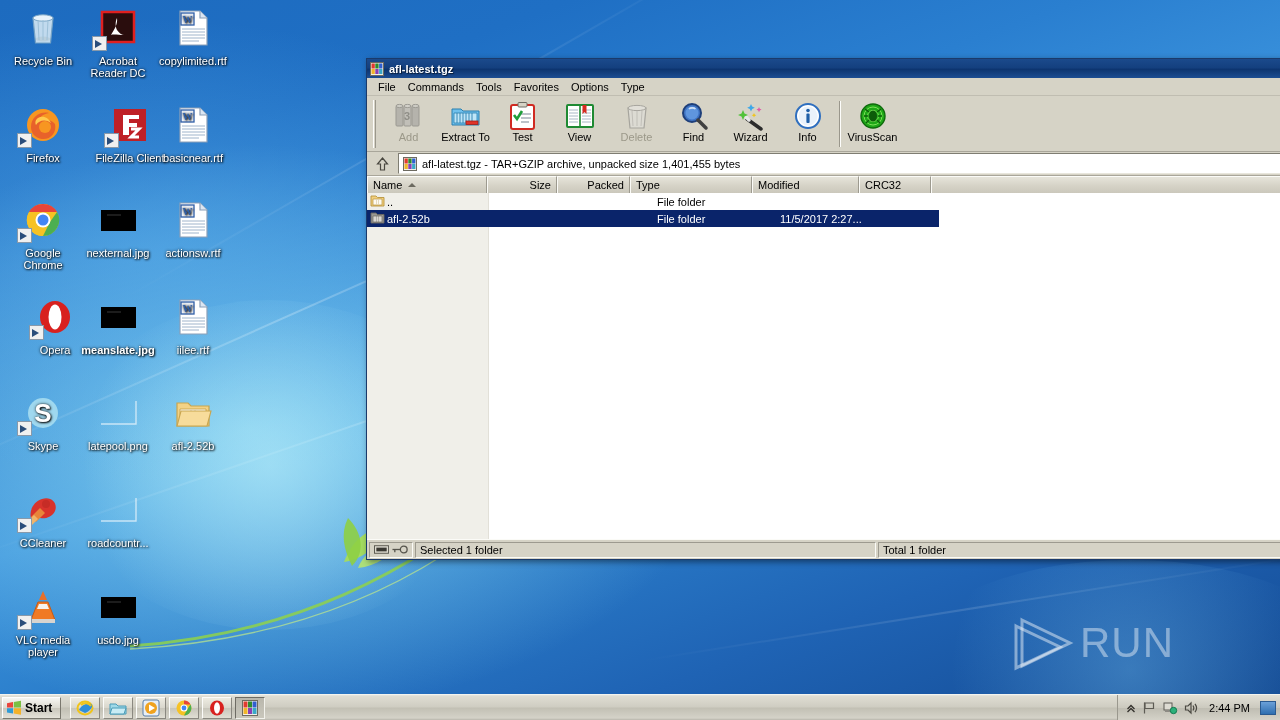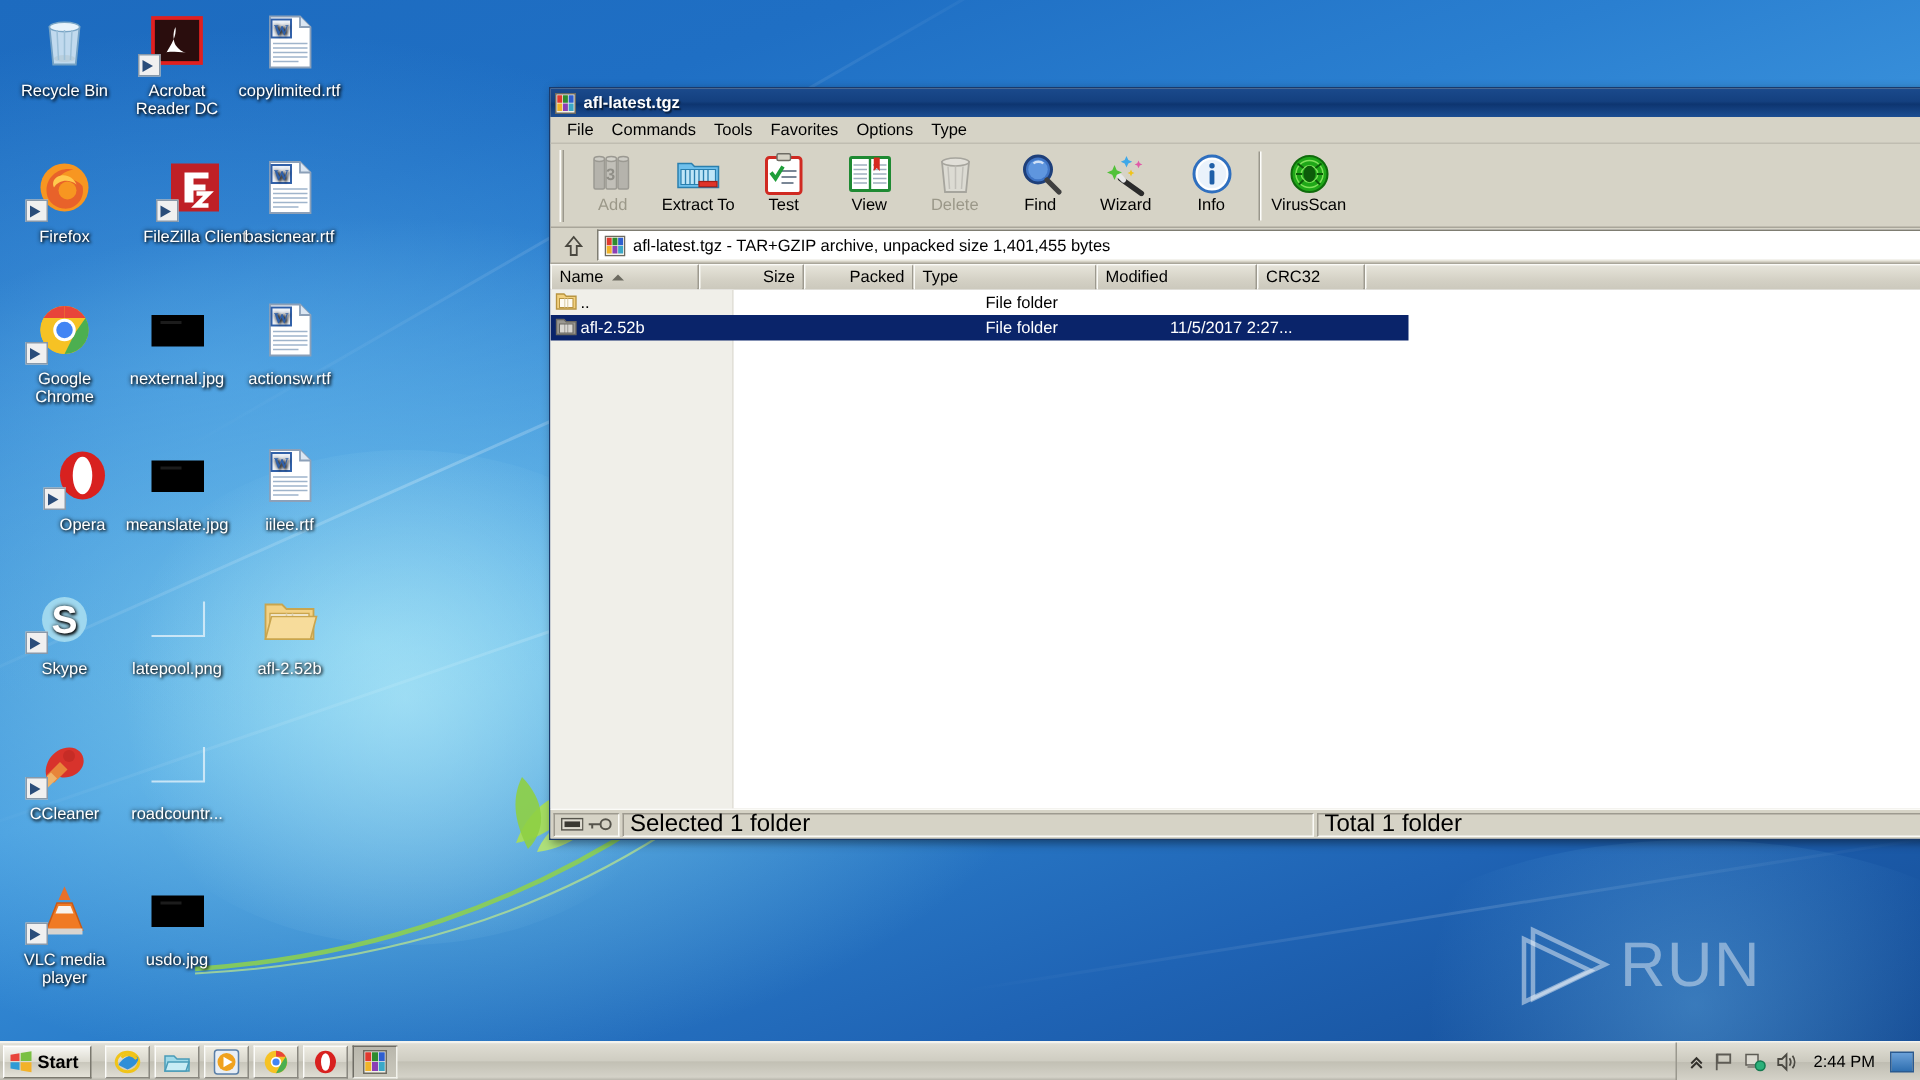--- a/index.html
+++ b/index.html
@@ -273,21 +273,21 @@
     border-top: 1px solid #fbfbf7;
     display: flex; align-items: center;
     padding: 0 2px;
   }
   .sb-pane {
     height: 16px;
     border: 1px solid #9d9a8f;
     border-right-color: #fbfbf7; border-bottom-color: #fbfbf7;
     display: flex; align-items: center;
     padding: 0 4px;
-    font-size: 16px; color: #000;
+    font-size: 11px; color: #000;
     background: #d6d3c6;
   }
   .sb-icons { width: 44px; justify-content: center; gap: 3px; }
   .sb-main { flex: 1; margin-left: 2px; }
   .sb-total { width: 415px; margin-left: 2px; }
 </style>
 </head>
 <body>
 
 <div id="desktop">
@@ -404,21 +404,21 @@
           </svg></div>
         <span class="lbl">actionsw.rtf</span>
       </div>
       <div class="dicon" style="left: 17px; top: 297px;">
         <div class="glyphbox"><svg width="42" height="40" viewBox="0 0 42 40">
             <ellipse cx="21" cy="20" rx="15" ry="16" fill="#d8211f"></ellipse>
             <ellipse cx="21" cy="20" rx="6.5" ry="12.5" fill="#ffffff"></ellipse>
           </svg><span class="shortcut-arrow"></span></div>
         <span class="lbl">Opera</span>
       </div>
-      <div class="dicon" style="left: 80px; top: 297px;">
+      <div class="dicon" style="left: 80px; top: 297px; font-weight: bold;">
         <div class="glyphbox"><svg width="42" height="40" viewBox="0 0 42 40">
             <rect x="4" y="10" width="35" height="21" fill="#000000"></rect>
             <rect x="10" y="14" width="14" height="2" fill="#1c1c1c"></rect>
           </svg></div>
         <span class="lbl">meanslate.jpg</span>
       </div>
       <div class="dicon" style="left: 155px; top: 297px;">
         <div class="glyphbox"><svg width="42" height="40" viewBox="0 0 42 40">
             <path d="M8,3 L28,3 L35,10 L35,37 L8,37 Z" fill="#ffffff" stroke="#8ca0b8" stroke-width="1.2"></path>
             <path d="M28,3 L28,10 L35,10" fill="#dbe6f2" stroke="#8ca0b8" stroke-width="1.2"></path>
@@ -631,21 +631,21 @@
         <rect x="9.1" y="1.5" width="3.3" height="5" fill="#2f5fd0"></rect>
         <rect x="1.5" y="7" width="3.3" height="5" fill="#f0b429"></rect>
         <rect x="5.3" y="7" width="3.3" height="5" fill="#8b3fb5"></rect>
         <rect x="9.1" y="7" width="3.3" height="5" fill="#3aa8c8"></rect>
       </svg>
       <span>afl-latest.tgz - TAR+GZIP archive, unpacked size 1,401,455 bytes</span>
     </div>
   </div>
 
   <div id="listhead">
-      <div class="colhd" style="width: 99px;">
+      <div class="colhd" style="width: 120px;">
         <span>Name</span>
         <span class="sortarrow"></span>
       </div>
       <div class="colhd right" style="width: 70px;">
         <span>Size</span>
       </div>
       <div class="colhd right" style="width: 73px;">
         <span>Packed</span>
       </div>
       <div class="colhd" style="width: 122px;">

